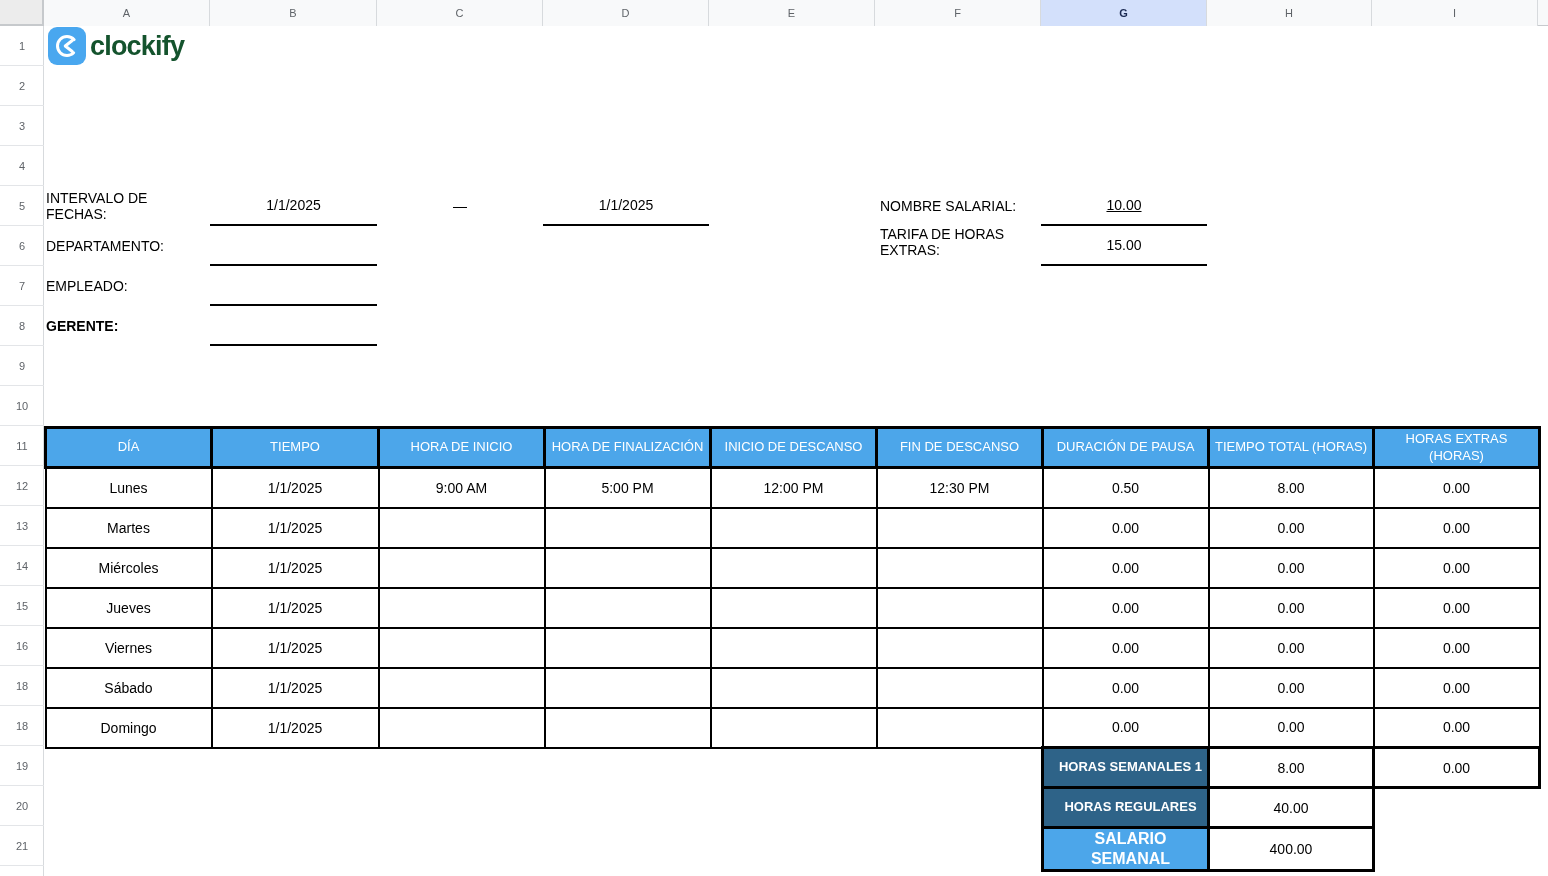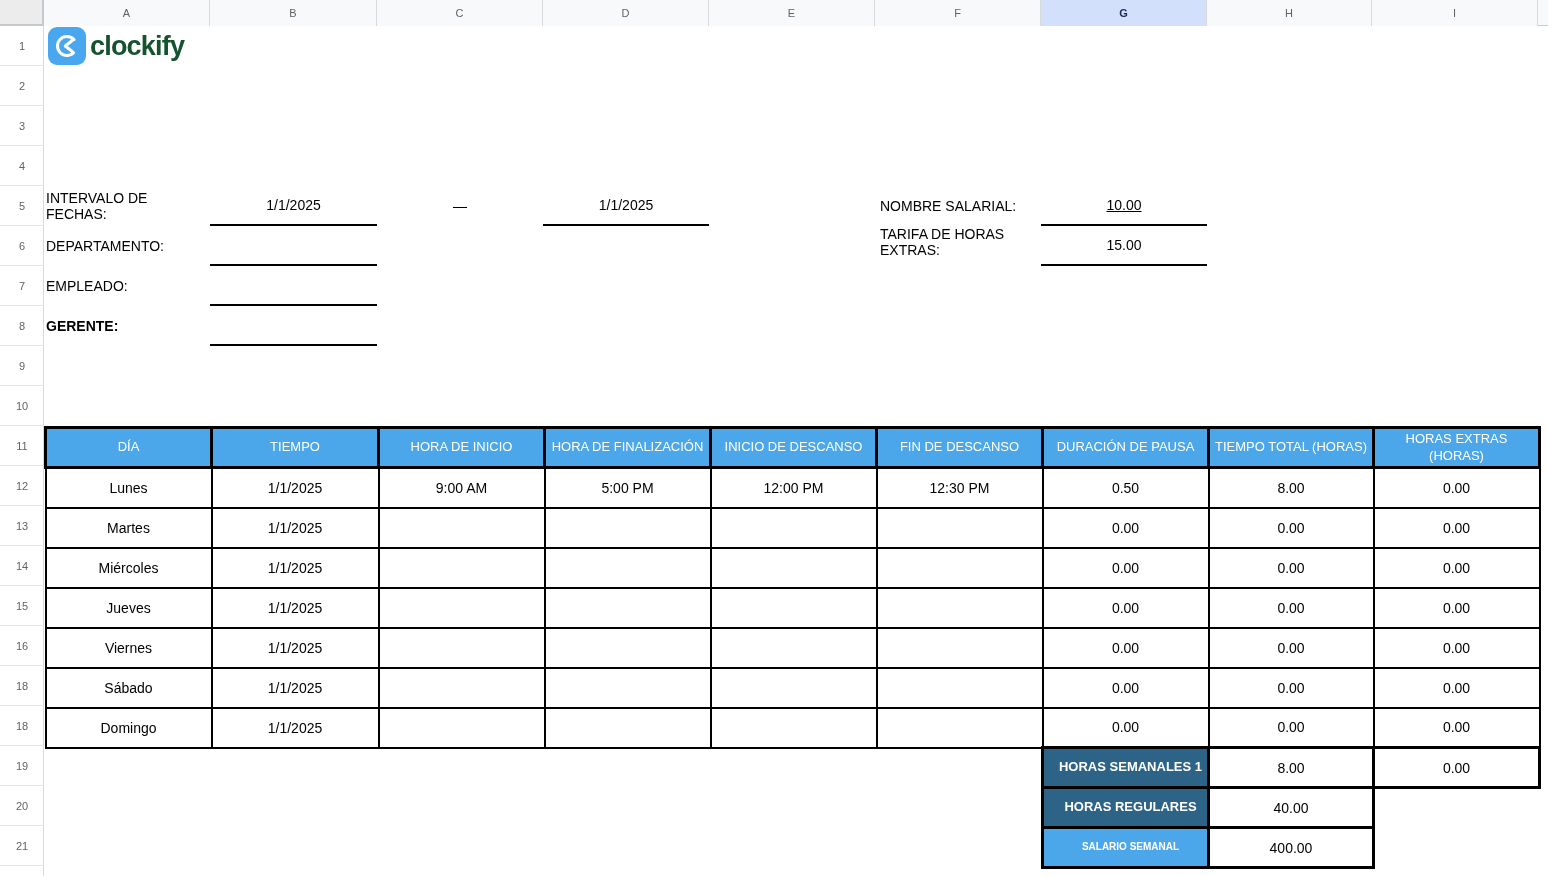--- a/index.html
+++ b/index.html
@@ -28,21 +28,21 @@
 
   .title { position:absolute; left:44px; top:106px; width:1494px; height:40px; display:flex; align-items:center; justify-content:center; font-size:27px; font-weight:500; letter-spacing:-0.3px; color:#000; white-space:nowrap; }
 
   
   table.ts { position:absolute; left:44px; top:426px; width:1494px; border-collapse:collapse; table-layout:fixed; }
   table.ts tr { height:40px; }
   table.ts th, table.ts td { padding:0 2px; text-align:center; vertical-align:middle; font-size:14px; color:#000; background:#fff; border:2px solid #000; }
   table.ts th { background:#4ca6ea; color:#fff; font-weight:400; font-size:13px; line-height:1.25; border-width:3px; }
   table.ts td.nob { border:none; background:transparent; }
   table.ts td.sum-label { background:#2e6388; color:#fff; font-weight:bold; font-size:13px; line-height:1.25; border-width:3px;padding-left:12px; }
-  table.ts td.sum-label.light { background:#4ca6ea; font-size:10px; }
+  table.ts td.sum-label.light { background:#4ca6ea; font-size:16px; }
   table.ts td.sum-val { border-width:3px; }
 </style>
 </head>
 <body>
 
 <div class="sheet">
 
   <div class="colbar">
     <div class="corner"></div>
     <div class="colcell" style="width:166px">A</div>

